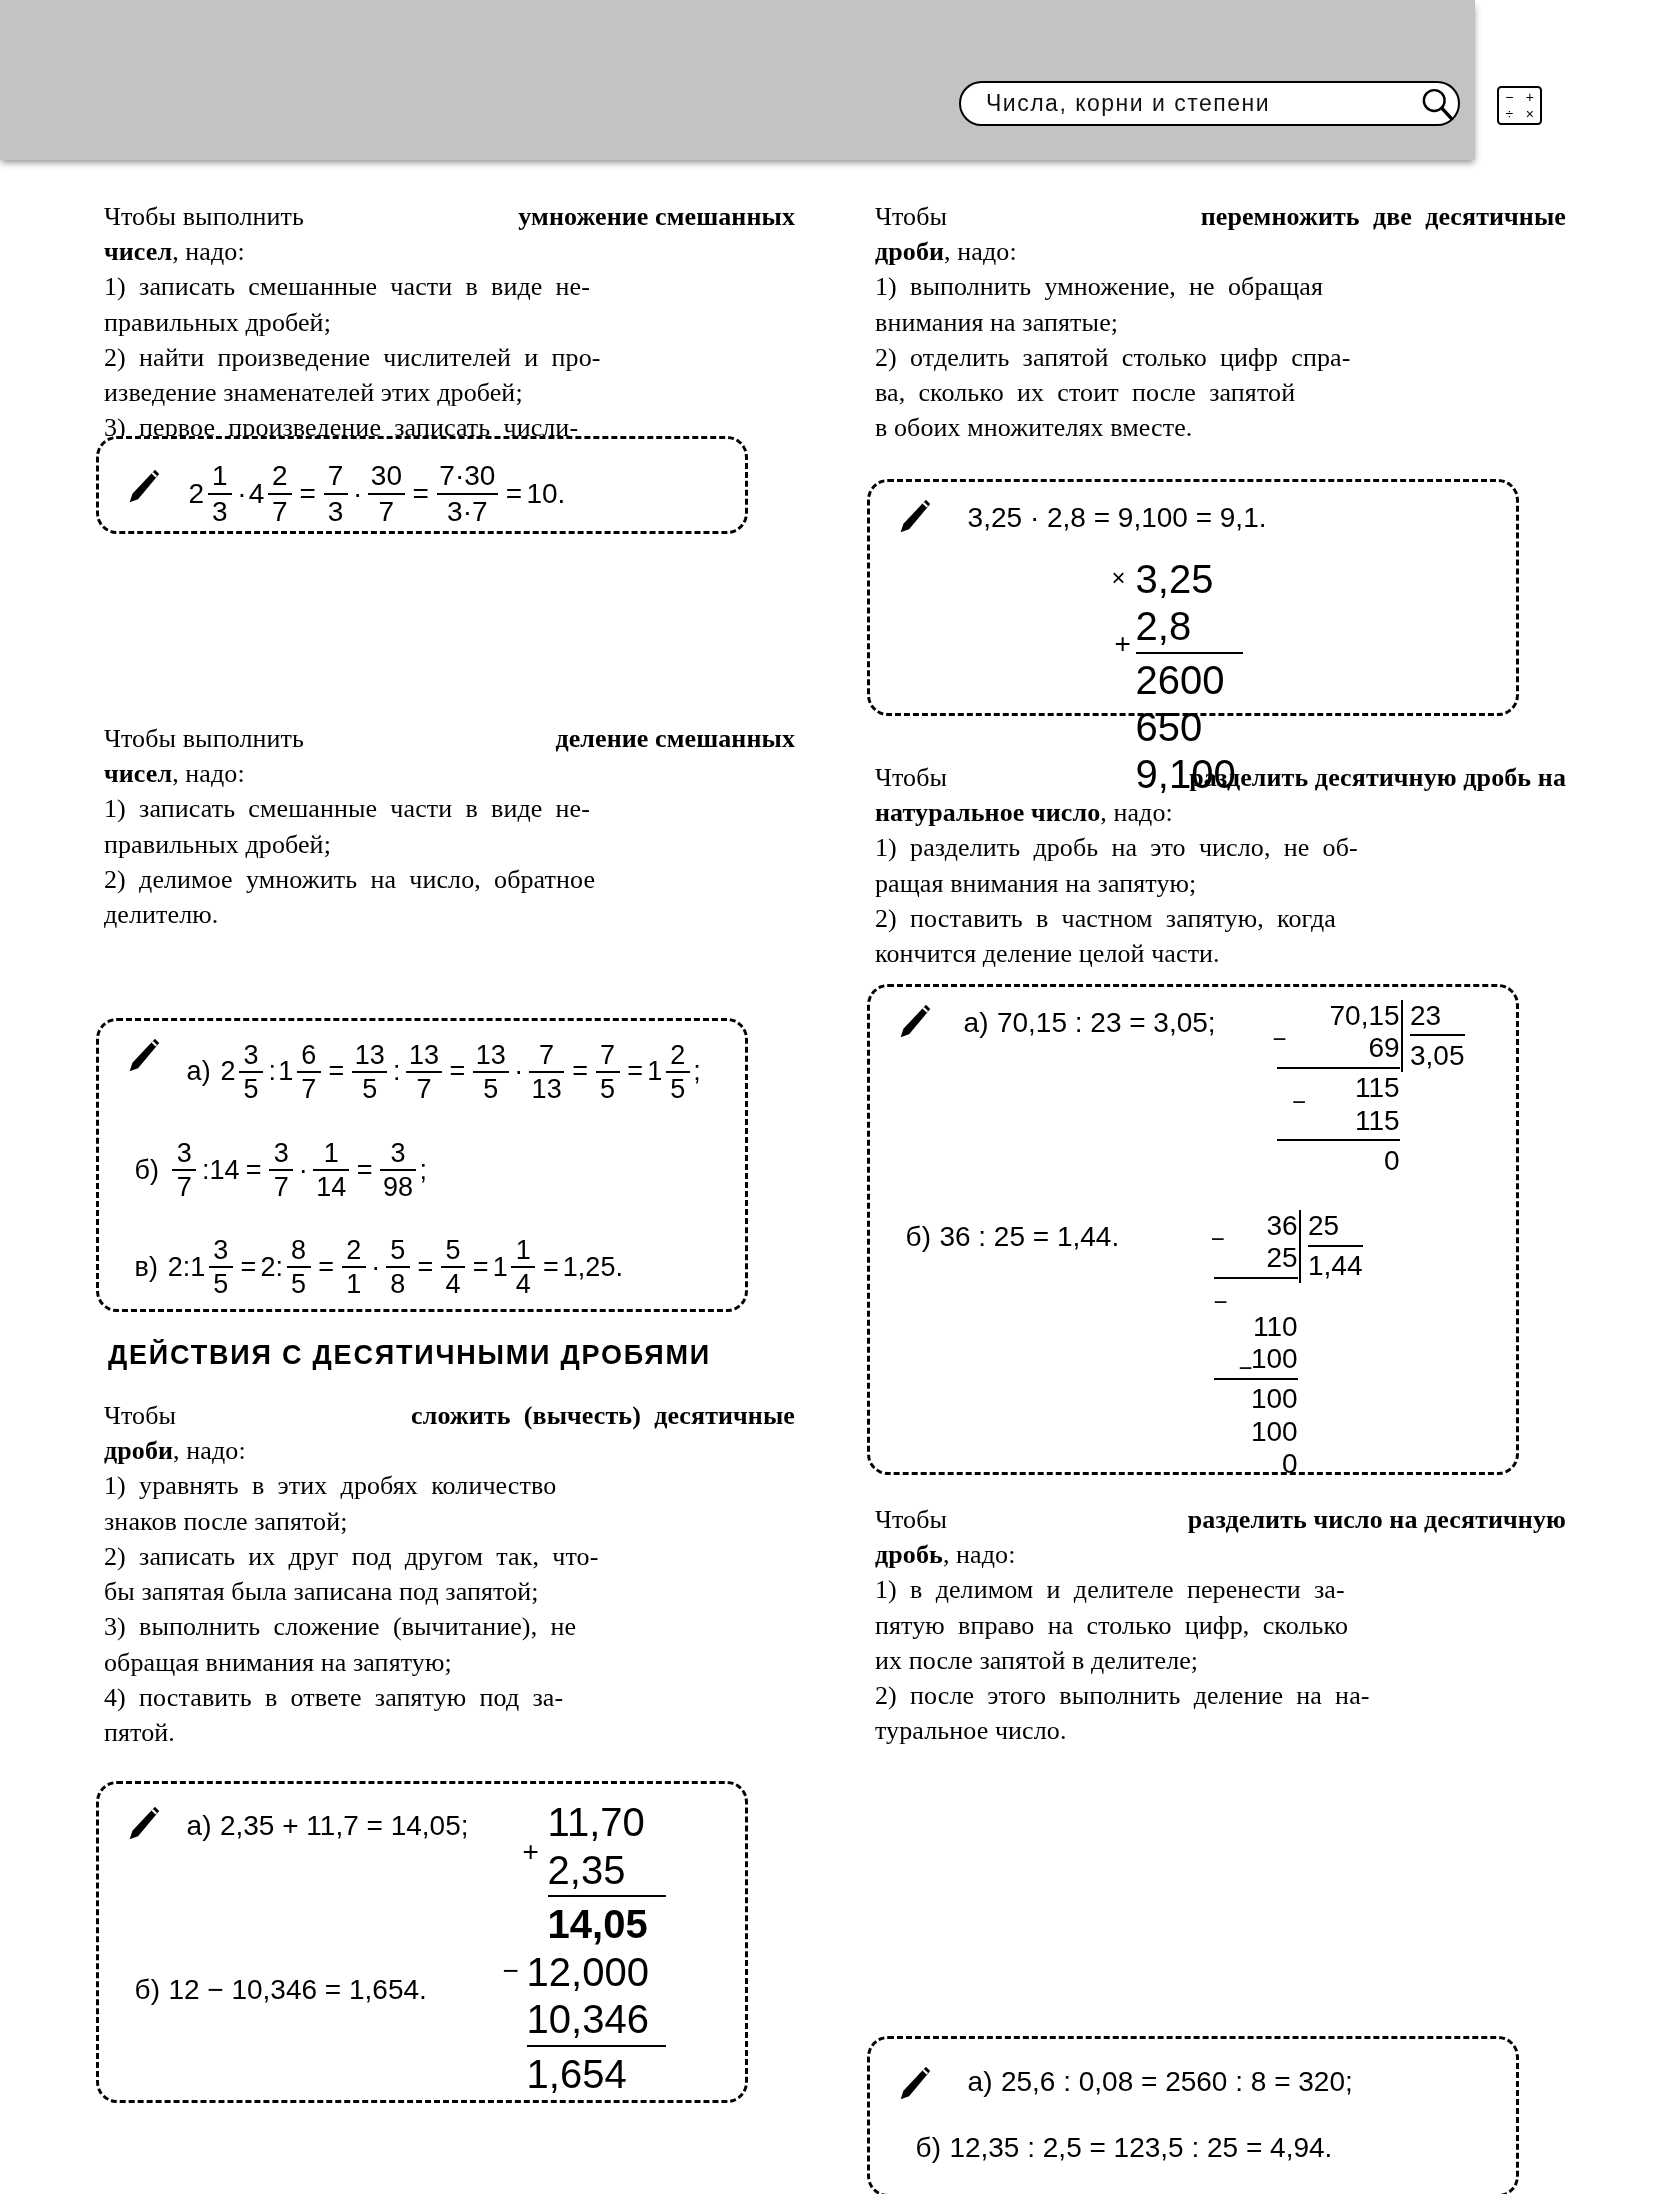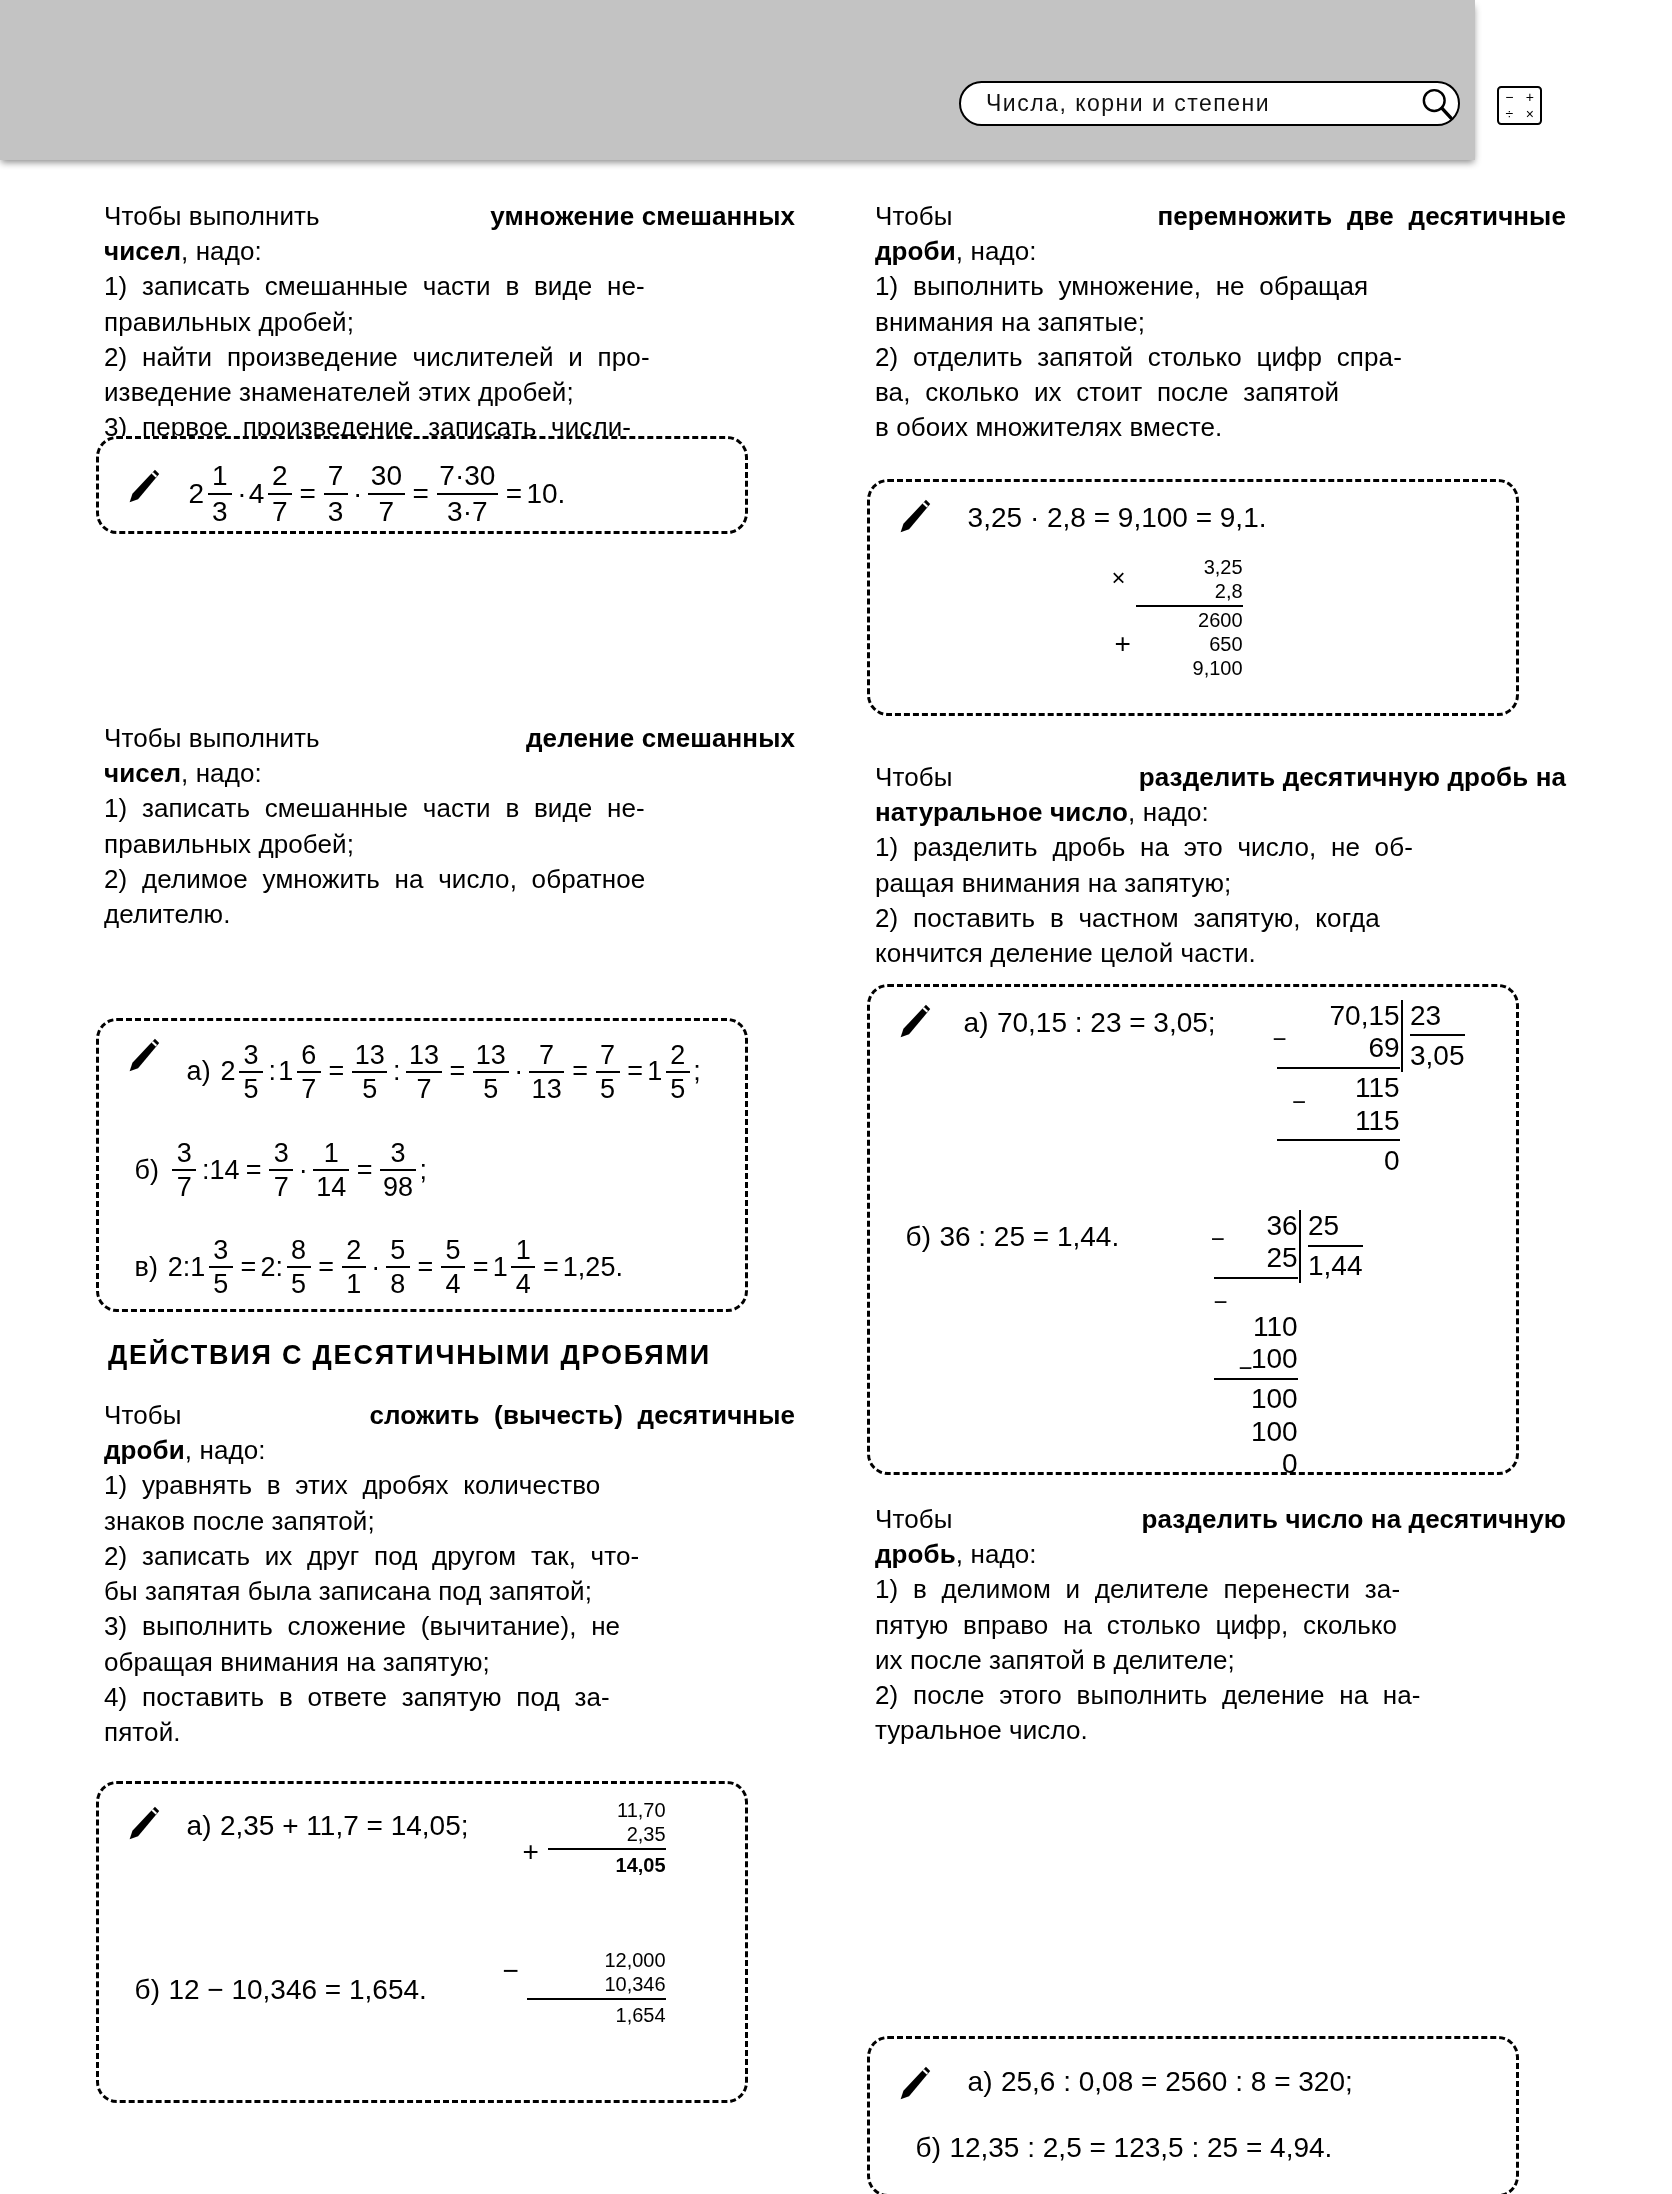--- a/index.html
+++ b/index.html
@@ -95,20 +95,21 @@
     font-size: 26px;
     line-height: 1.355;
     text-align: justify;
     text-justify: inter-word;
     letter-spacing: 0.1px;
     margin: 0 0 0 0;
   }
   .para .line {
     display: block;
     white-space: nowrap;
+    font-family: Liberation Serif, serif;
   }
   .para .just {
     display: flex;
     justify-content: space-between;
   }
   .para .just > span { white-space: pre; }
   b { font-weight: bold; }
 
   .section-head {
     font-size: 27px;
@@ -158,22 +159,21 @@
     height: 2.1px;
     background: #000;
     margin: 2.1px 0;
   }
   .op { margin: 0 4.2px; }
   .tight { margin: 0 2.1px; }
 
   
   .vcalc {
     display: inline-block;
-    text-align: right;
-    font-size: 20px;
+    font-size: 40px;
     line-height: 1.18;
     position: relative;
   }
   .vcalc .row { display: block; white-space: pre; }
   .vcalc .ruled { border-bottom: 2.1px solid #000; padding-bottom: 1.4px; }
   .vsign {
     position: absolute;
     font-size: 28px;
     line-height: 1;
   }

